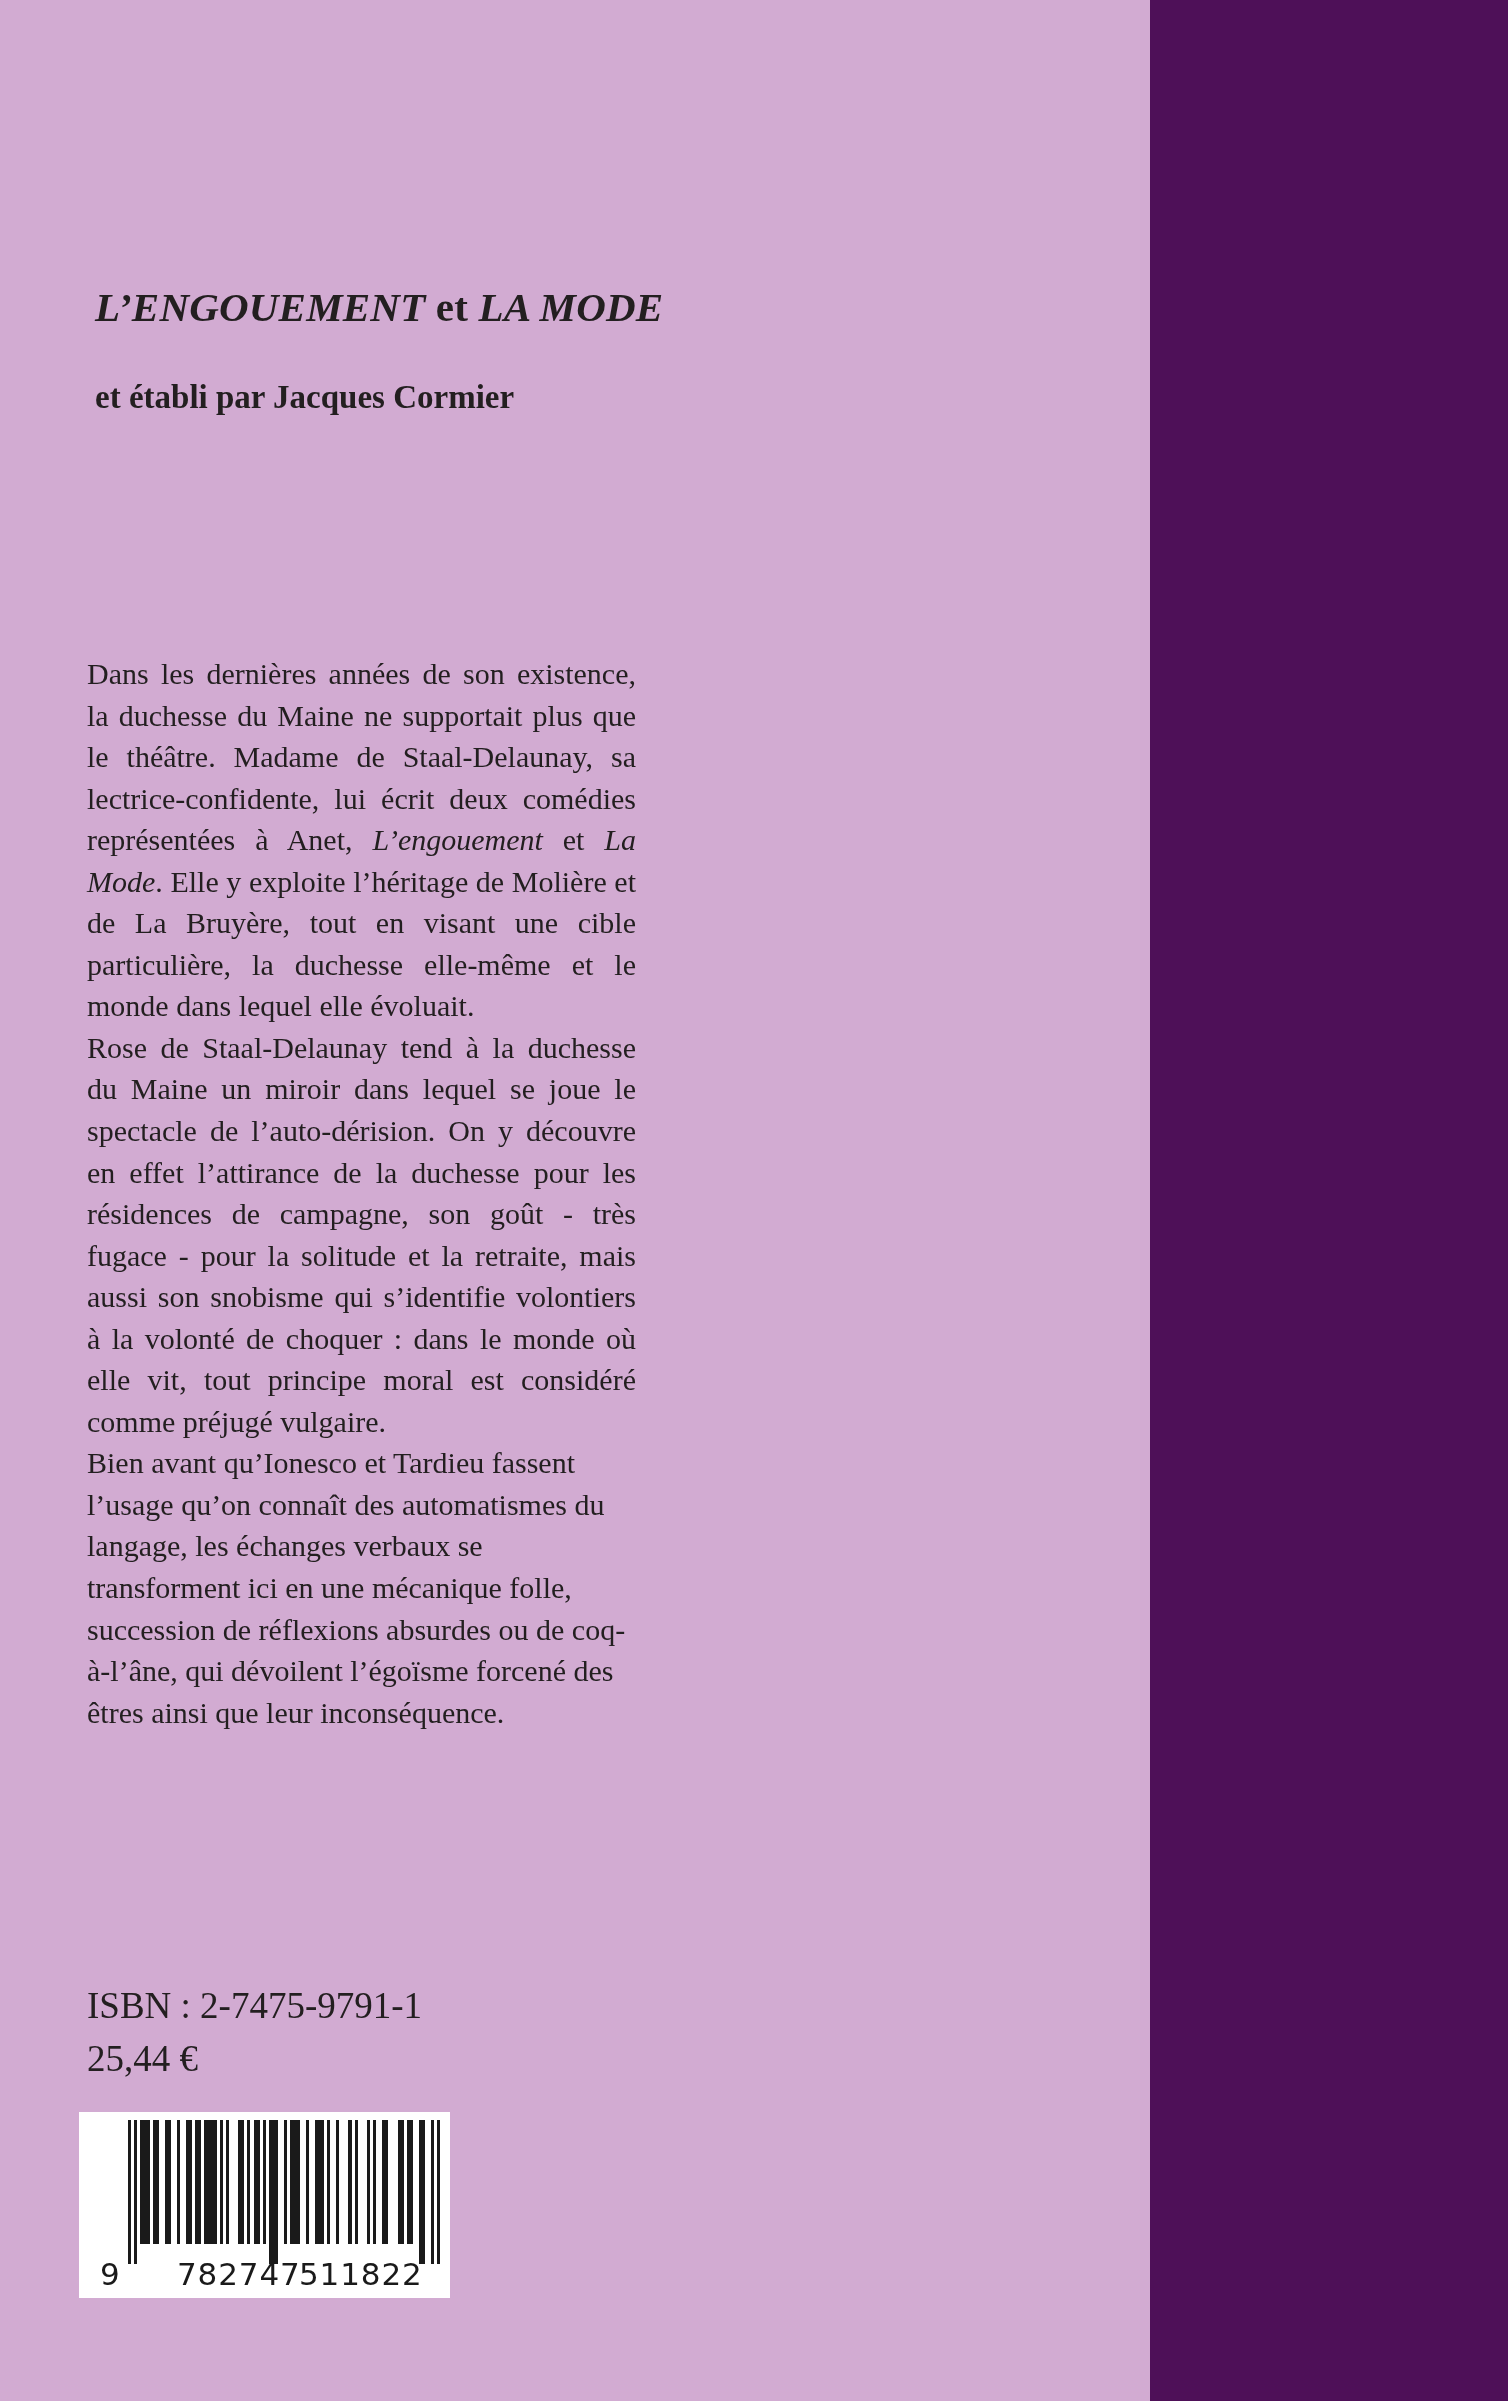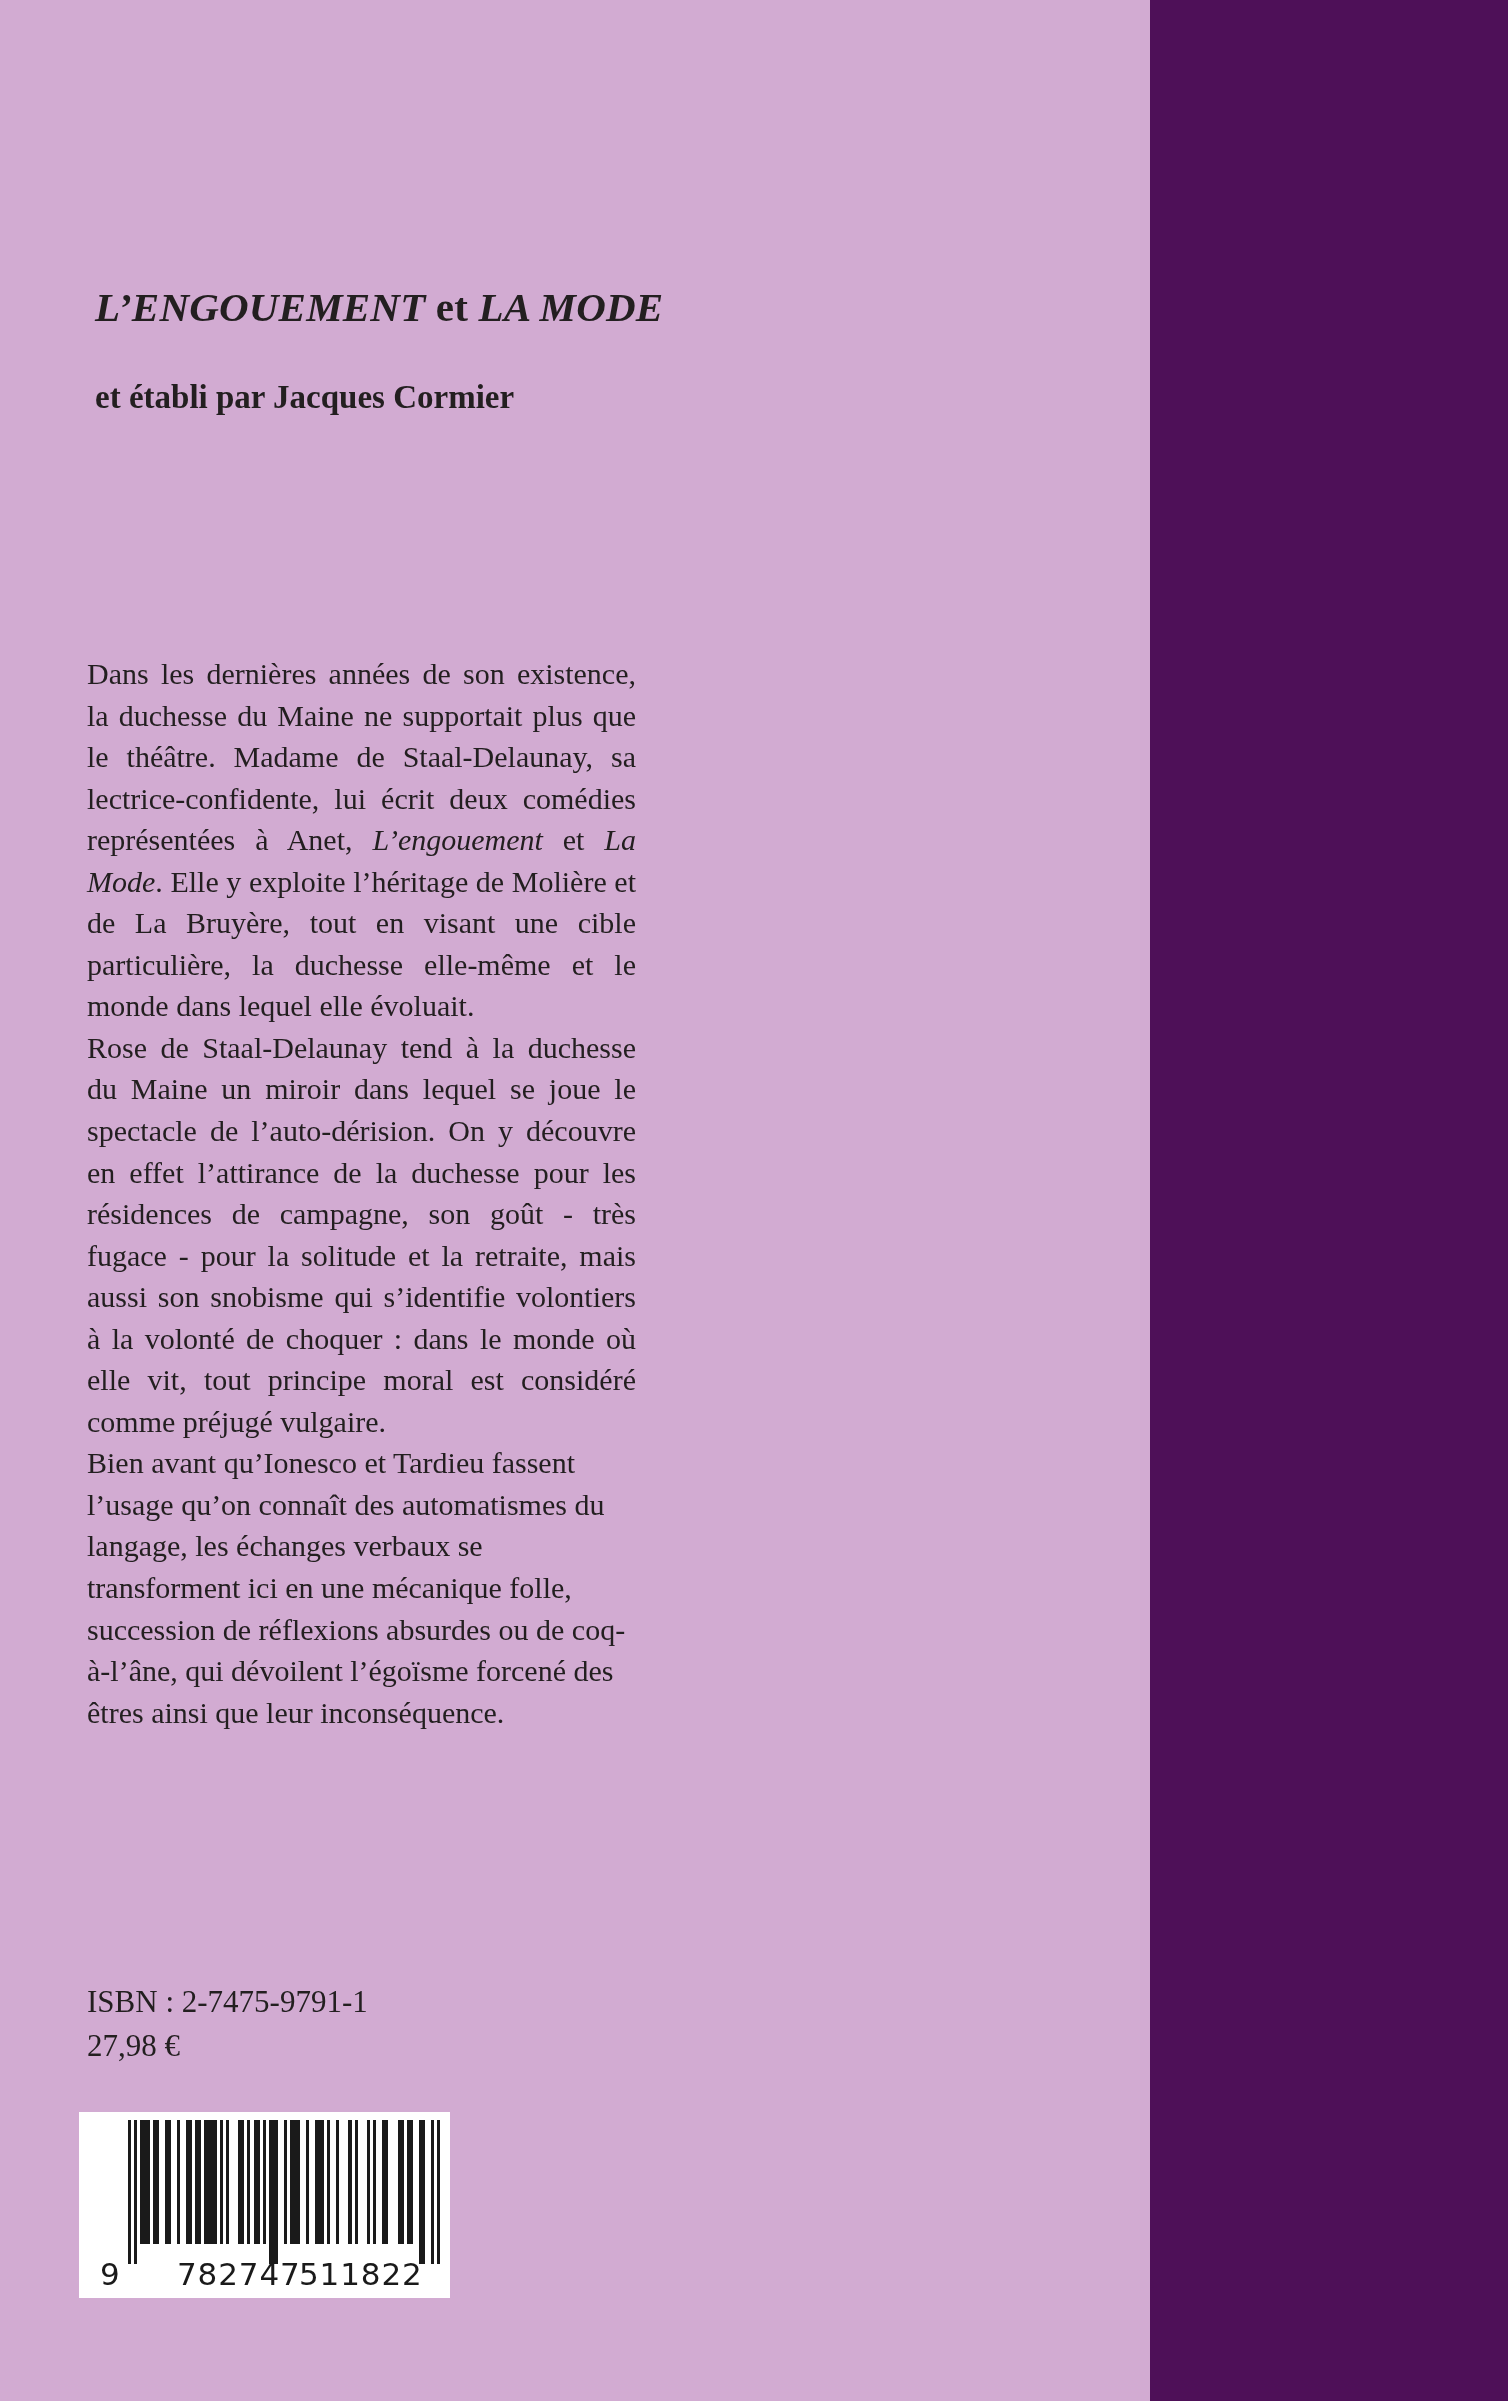--- a/index.html
+++ b/index.html
@@ -83,21 +83,21 @@
   #blurb .ital {
     font-style: italic;
   }
   
 
   
   #isbn-block {
     position: absolute;
     left: 87px;
     top: 1980px;
-    font-size: 31px;
+    font-size: 37px;
     line-height: 1.42;
   }
   #isbn-block div {
     white-space: nowrap;
   }
 
   
   #barcode {
     position: absolute;
     left: 79px;
@@ -176,21 +176,21 @@
   </div>
 
   <div id="blurb">
     <p><span>Dans les dernières années de son existence, la duchesse du Maine ne supportait plus que le théâtre. Madame de Staal-Delaunay, sa lectrice-confidente, lui écrit deux comédies représentées à Anet, </span><span class="ital">L’engouement</span><span> et </span><span class="ital">La Mode</span><span>. Elle y exploite l’héritage de Molière et de La Bruyère, tout en visant une cible particulière, la duchesse elle-même et le monde dans lequel elle évoluait.</span></p>
     <p>Rose de Staal-Delaunay tend à la duchesse du Maine un miroir dans lequel se joue le spectacle de l’auto-dérision. On y découvre en effet l’attirance de la duchesse pour les résidences de campagne, son goût - très fugace - pour la solitude et la retraite, mais aussi son snobisme qui s’identifie volontiers à la volonté de choquer : dans le monde où elle vit, tout principe moral est considéré comme préjugé vulgaire.</p>
     <p>Bien avant qu’Ionesco et Tardieu fassent l’usage qu’on connaît des automatismes du langage, les échanges verbaux se transforment ici en une mécanique folle, succession de réflexions absurdes ou de coq-à-l’âne, qui dévoilent l’égoïsme forcené des êtres ainsi que leur inconséquence.</p>
   </div>
 
   <div id="isbn-block">
     <div>ISBN : 2-7475-9791-1</div>
-    <div>27,98 €</div>
+    <div>25,44 €</div>
   </div>
 
   <div id="barcode">
     <div id="barcode-inner">
       <div id="bars">
           <div class="bar guard" style="width: 3.1px;"></div>
           <div class="sp" style="width: 3.1px;"></div>
           <div class="bar guard" style="width: 3.1px;"></div>
           <div class="sp" style="width: 3.1px;"></div>
           <div class="bar" style="width: 9.2px;"></div>

